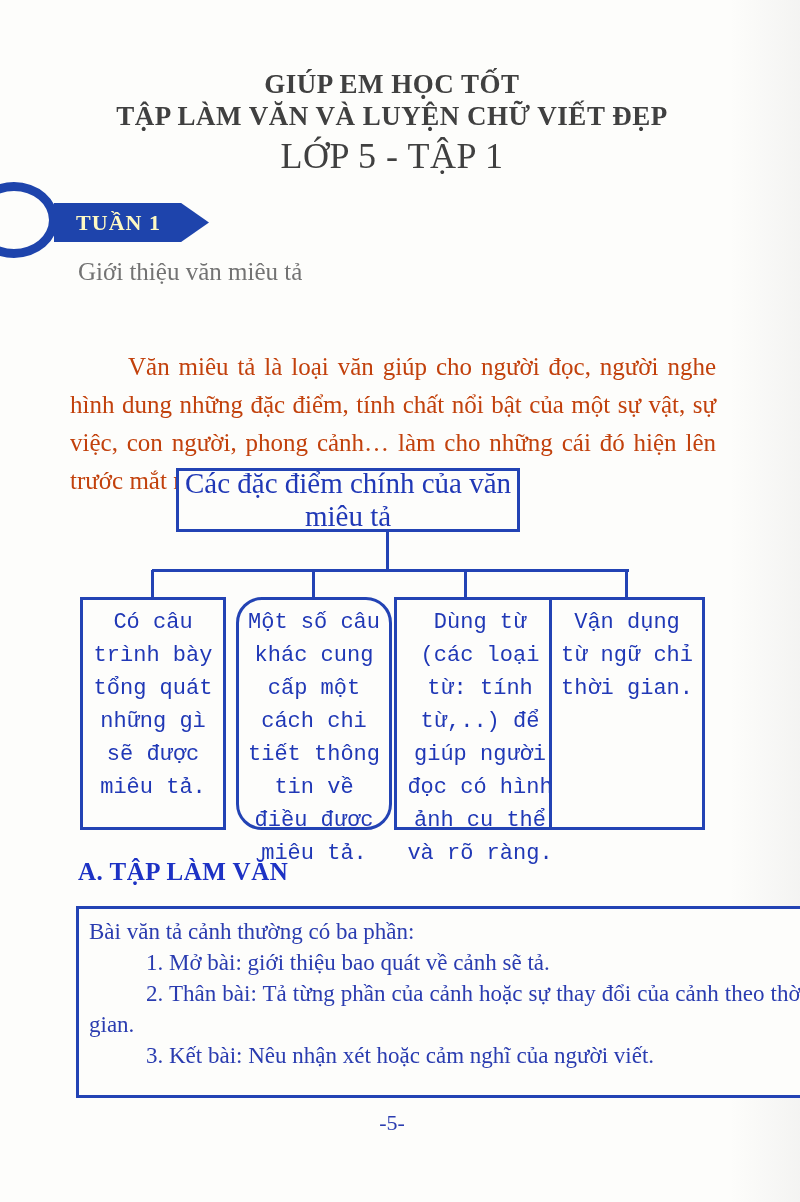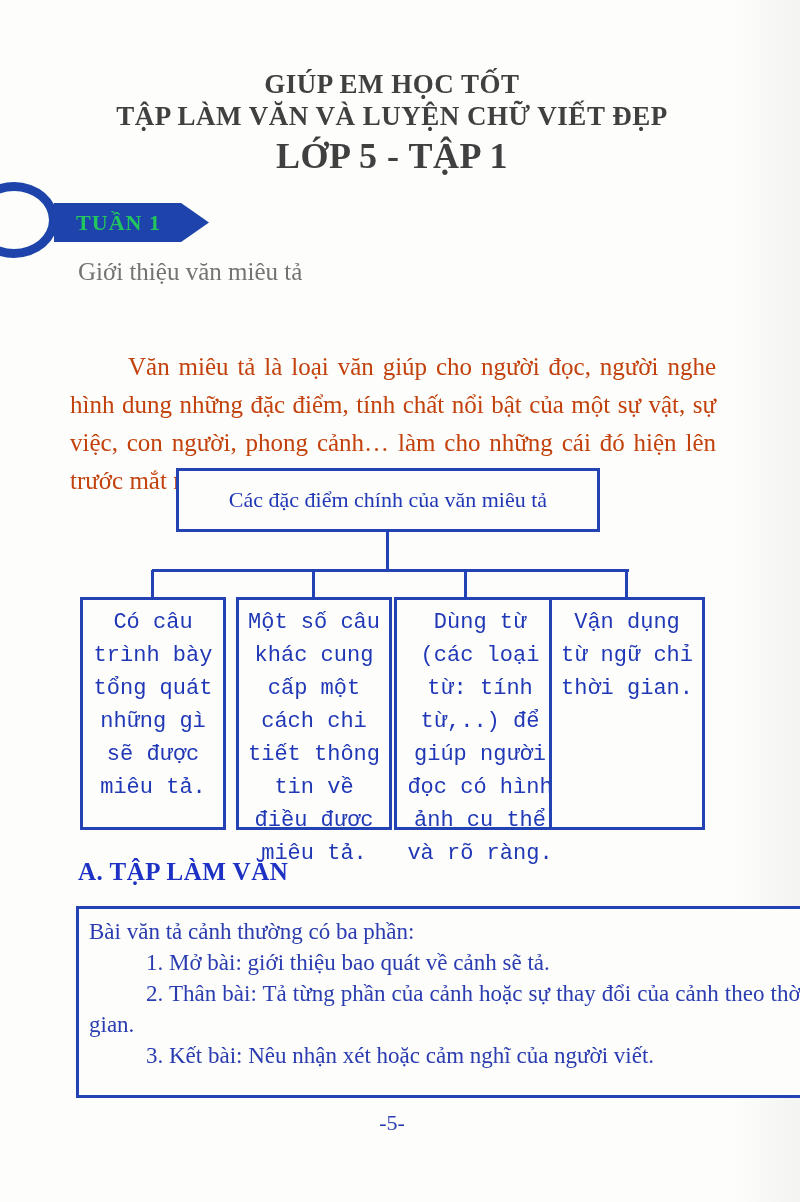--- a/index.html
+++ b/index.html
@@ -13,71 +13,71 @@
   .scan-shade {
     position:absolute; right:0; top:0; width:70px; height:100%;
     background:linear-gradient(to right, rgba(0,0,0,0) 0%, rgba(120,120,125,0.07) 100%);
     pointer-events:none;
   }
 
   
   .title-block { position:absolute; left:0; top:68px; width:784px; text-align:center; color:#404040; }
   .title-line1 { font-size:27px; font-weight:bold; letter-spacing:0.5px; line-height:32px; }
   .title-line2 { font-size:27px; font-weight:bold; letter-spacing:0.5px; line-height:33px; }
-  .title-line3 { font-size:36px; font-weight:bold; letter-spacing:0.5px; line-height:42px; margin-top:2px; }
+  .title-line3 { font-size:36px; font-weight:normal; letter-spacing:0.5px; line-height:42px; margin-top:2px; }
 
   
   .ring {
     position:absolute; left:-30px; top:182px; width:88px; height:76px;
     border:9px solid #1e44ac; border-radius:50%; background:transparent;
   }
   .banner {
     position:absolute; left:54px; top:203px; width:155px; height:39px;
     background:#1e44ac;
     clip-path:polygon(0 0, 82% 0, 100% 50%, 82% 100%, 0 100%);
     display:flex; align-items:center; justify-content:center;
     padding-right:26px;
   }
   .banner span {
-    color:#22c55e; font-size:22px; font-weight:bold; letter-spacing:1px;
+    color:#fef9c3; font-size:22px; font-weight:bold; letter-spacing:1px;
   }
 
   
   .lesson-heading {
     position:absolute; left:78px; top:258px;
     font-size:25px; font-weight:normal; color:#737373;
   }
   .intro-para {
     position:absolute; left:70px; top:312px; width:646px;
     font-size:25px; line-height:38px; text-align:justify; text-indent:58px;
     color:#c2410c;
     margin-top:36px;
   }
 
   
   .dg-root {
-    position:absolute; left:176px; top:468px; width:424px; height:64px;
+    position:absolute; left:176px; top:468px; width:344px; height:64px;
     border:3px solid #2343b4; background:#fdfdfb;
     display:flex; align-items:center; justify-content:center;
-    font-size:22px; color:#2038b6; text-align:center;
+    font-size:29px; color:#2038b6; text-align:center;
   }
   .dg-line { position:absolute; background:#2343b4; }
   .dg-stub  { left:386px; top:532px; width:3px; height:39px; }
   .dg-rail  { left:152px; top:569px; width:477px; height:3px; }
   .dg-drop  { width:3px; height:28px; top:570px; }
   .dg-drop1 { left:151px; } .dg-drop2 { left:312px; }
   .dg-drop3 { left:464px; } .dg-drop4 { left:625px; }
   .dg-box {
     position:absolute; top:597px; height:233px;
     border:3px solid #2343b4; background:#fdfdfb;
     font-size:22px; line-height:33px; color:#2038b6;
     text-align:center; padding:6px 4px;font-family:Liberation Mono, monospace;
   }
   .dg-box1 { left:80px;  width:146px; }
-  .dg-box2 { left:236px; width:156px; }
+  .dg-box2 { left:236px; width:156px;border-radius:26px; }
   .dg-box3 { left:394px; width:172px; }
   .dg-box4 { left:549px; width:156px; }
 
   
   .section-a-heading {
     position:absolute; left:78px; top:858px;
     font-size:25px; font-weight:bold; color:#1d32c4; letter-spacing:0.5px;
   }
   .summary-box {
     position:absolute; left:76px; top:906px; width:746px; height:192px;

